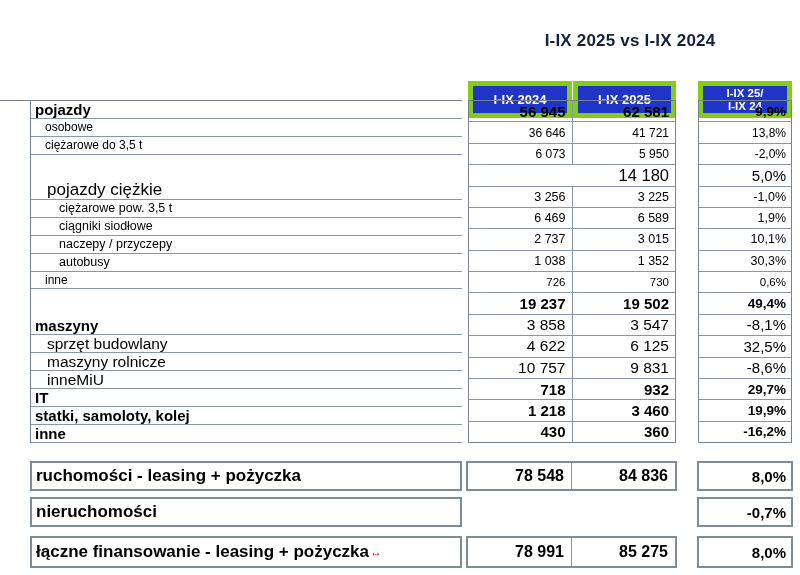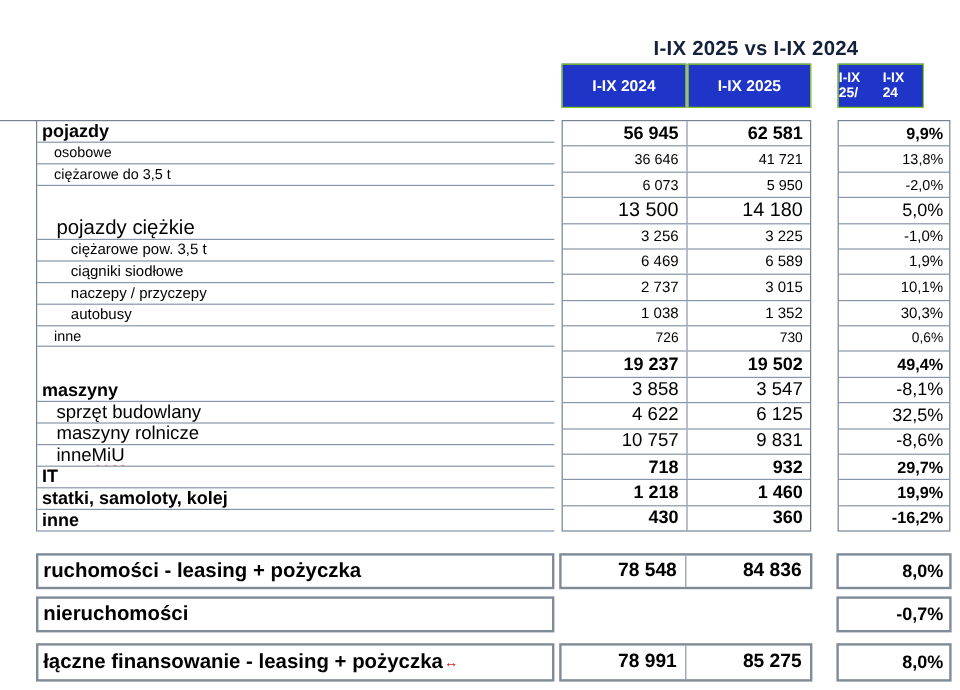--- a/index.html
+++ b/index.html
@@ -12,26 +12,26 @@
     --wavy-red:#e04040;
   }
   html,body{margin:0;padding:0;background:#fff;}
   .stage{position:relative;width:800px;height:575px;background:#ffffff;overflow:hidden;
          font-family:"Liberation Sans", sans-serif;color:#000;}
 
   .title{position:absolute;left:460px;top:31px;width:340px;text-align:center;
          font-weight:bold;font-size:17px;color:var(--title-color);letter-spacing:0.2px;}
 
   
-  .hdr{position:absolute;top:53px;height:37px;background:var(--header-bg);color:#fff;
+  .hdr{position:absolute;top:81px;height:37px;background:var(--header-bg);color:#fff;
        font-weight:bold;display:flex;align-items:center;justify-content:center;
-       box-sizing:border-box;border:1px solid #84cc16;font-size:13px;}
+       box-sizing:border-box;border:5px solid #84cc16;font-size:13px;}
   .hdr-2024{left:468px;width:104px;}
   .hdr-2025{left:573px;width:103px;}
-  .hdr-ratio{left:698px;width:72px;flex-direction:row;font-size:11.5px;line-height:13px;}
+  .hdr-ratio{left:698px;width:94px;flex-direction:column;font-size:11.5px;line-height:13px;}
 
   .stub{position:absolute;left:0;top:100px;width:31px;height:1px;background:var(--line-dark);}
 
   
   .label-table{position:absolute;left:30px;top:100px;width:432px;height:343px;
                display:flex;flex-direction:column;box-sizing:border-box;
                border-left:1px solid var(--line-dark);border-top:1px solid var(--line-dark);}
   .lrow{flex:1;display:flex;align-items:center;box-sizing:border-box;
         border-bottom:1px solid var(--line);white-space:nowrap;overflow:hidden;}
 
@@ -138,21 +138,20 @@
       </div>
       <div class="vrow r-s12">
         <div class="vcell c1">36 646</div>
         <div class="vcell">41 721</div>
       </div>
       <div class="vrow r-s12">
         <div class="vcell c1">6 073</div>
         <div class="vcell">5 950</div>
       </div>
       <div class="vrow r-big">
-        <div class="vcell c1">13 500</div>
         <div class="vcell">14 180</div>
       </div>
       <div class="vrow r-s13">
         <div class="vcell c1">3 256</div>
         <div class="vcell">3 225</div>
       </div>
       <div class="vrow r-s13">
         <div class="vcell c1">6 469</div>
         <div class="vcell">6 589</div>
       </div>
@@ -183,21 +182,21 @@
       <div class="vrow r-b16">
         <div class="vcell c1">10 757</div>
         <div class="vcell">9 831</div>
       </div>
       <div class="vrow r-h1">
         <div class="vcell c1">718</div>
         <div class="vcell">932</div>
       </div>
       <div class="vrow r-h1">
         <div class="vcell c1">1 218</div>
-        <div class="vcell">1 460</div>
+        <div class="vcell">3 460</div>
       </div>
       <div class="vrow r-h1">
         <div class="vcell c1">430</div>
         <div class="vcell">360</div>
       </div>
     </div>
   <div id="pcts" class="pct-table">
       <div class="prow r-h1">9,9%</div>
       <div class="prow r-s12">13,8%</div>
       <div class="prow r-s12">-2,0%</div>

